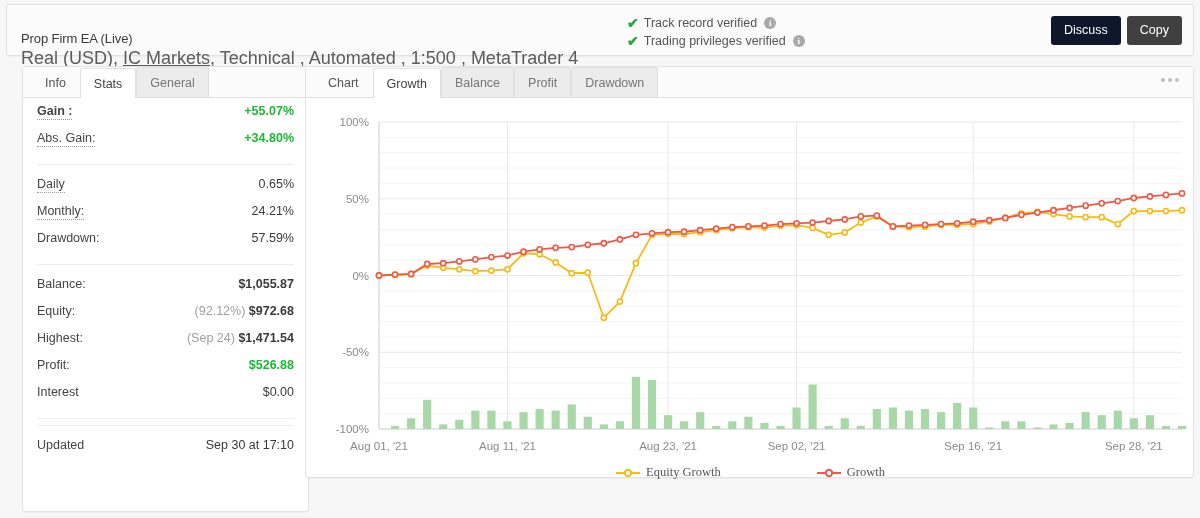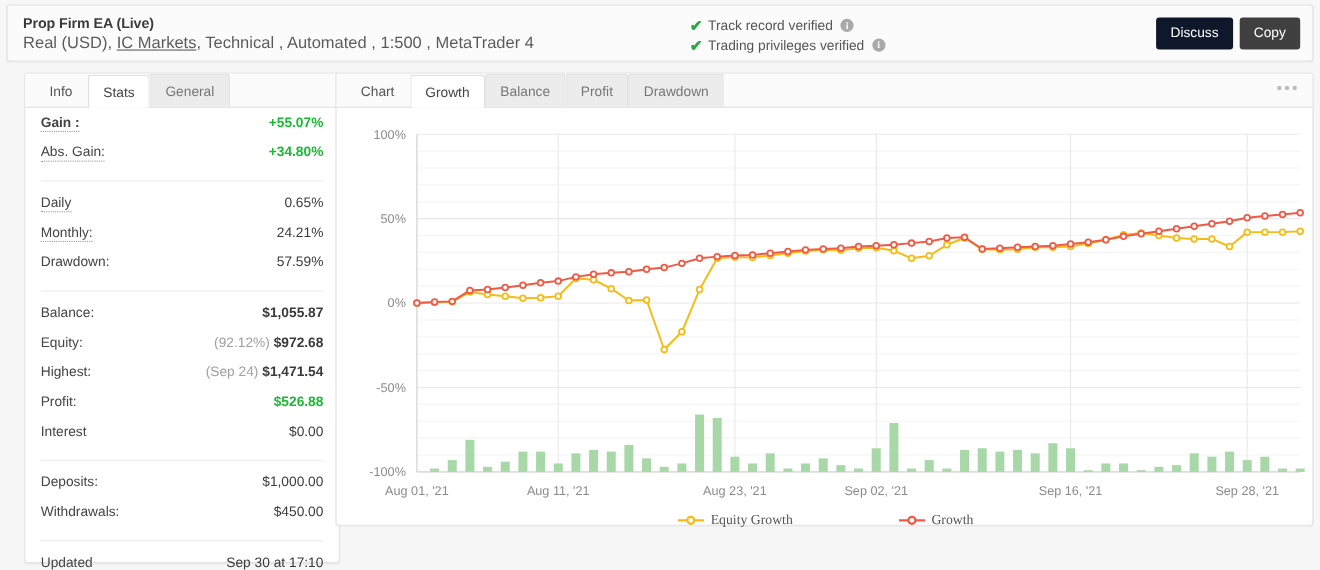--- a/index.html
+++ b/index.html
@@ -15,25 +15,26 @@
   
   .header {
     position: absolute; left: 6px; top: 4px; width: 1188px; height: 52px;
     background: #fbfbfb;
     border: 1px solid #e3e3e3;
     border-radius: 3px;
     box-shadow: 0 1px 1px rgba(0,0,0,0.04);
   }
   .hdr-left { position: absolute; left: 14px; top: 7px; }
   .acct-title {
-    font-size: 13px; font-weight: bold; color: #3b3b3b; line-height: 17px;
+    font-size: 13px; font-weight: normal; color: #3b3b3b; line-height: 17px;
     letter-spacing: -0.1px;
+    margin-top: 18px;
   }
   .acct-sub {
-    font-size: 15px; color: #5c5c5c; line-height: 18px; margin-top: 2px;
+    font-size: 18px; color: #5c5c5c; line-height: 18px; margin-top: 2px;
   }
   .acct-sub .brokerlink {
     color: #5c5c5c; text-decoration: underline; cursor: pointer;
   }
   .hdr-verify {
     position: absolute; left: 620px; top: 9px;
     font-size: 12.5px; color: #555;
   }
   .vrow { line-height: 18px; display: flex; align-items: center; gap: 5px; white-space: nowrap; }
   .vcheck { color: #28a745; font-size: 14px; font-weight: bold; line-height: 1; }
@@ -199,30 +200,20 @@
           <span class="lbl">Profit:</span>
           <span class="val green">$526.88</span>
         </div>
         <div class="srow">
           <span class="lbl">Interest</span>
           <span class="val">$0.00</span>
         </div>
       </div>
       <div class="sdiv"></div>
 
-      <div class="sgroup">
-        <div class="srow">
-          <span class="lbl">Deposits:</span>
-          <span class="val">$1,000.00</span>
-        </div>
-        <div class="srow">
-          <span class="lbl">Withdrawals:</span>
-          <span class="val">$450.00</span>
-        </div>
-      </div>
       <div class="sdiv"></div>
 
       <div class="sgroup">
         <div class="srow">
           <span class="lbl">Updated</span>
           <span class="val">Sep 30 at 17:10</span>
         </div>
 
       </div>
     </div>

